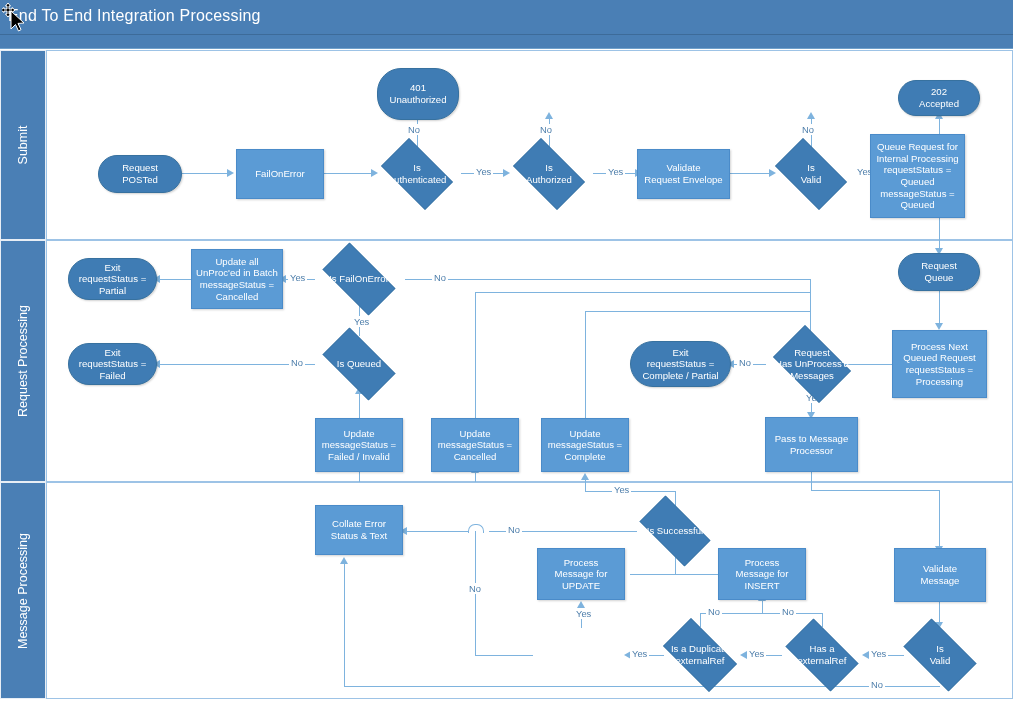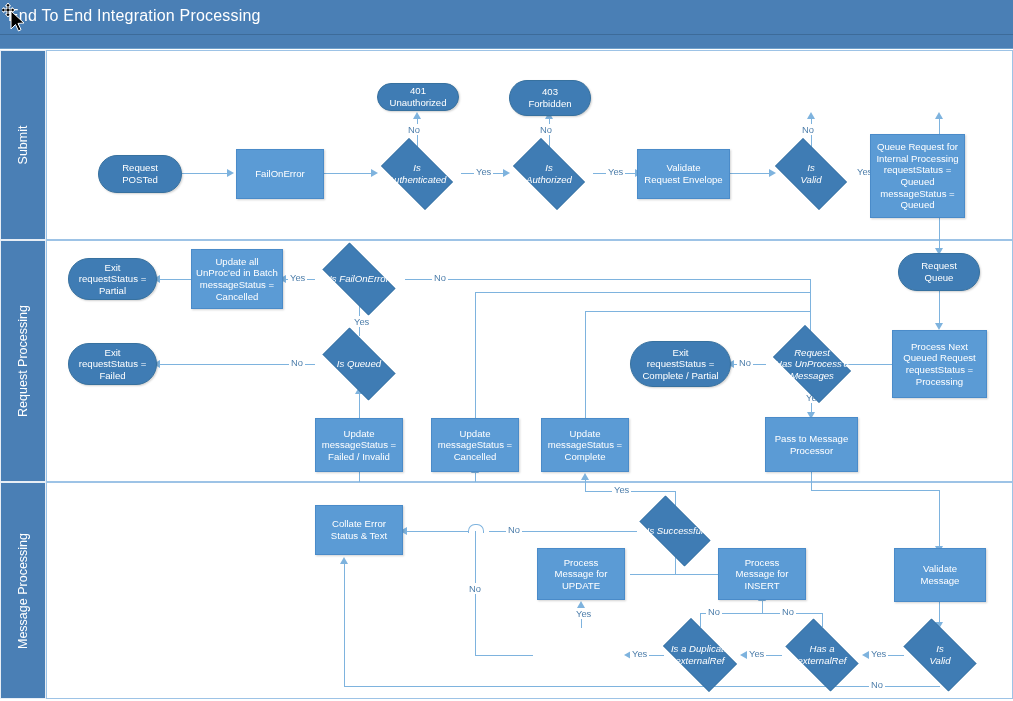--- a/index.html
+++ b/index.html
@@ -23,21 +23,21 @@
              border:1px solid #9dc3e6;box-sizing:border-box;}
 
   
   .node{position:absolute;box-sizing:border-box;display:flex;align-items:center;
         justify-content:center;text-align:center;color:#ffffff;font-size:9.6px;
         line-height:11.6px;z-index:5;}
   .proc{background:#5b9bd5;border:1px solid #4a8bc9;
         box-shadow:1px 1px 2px rgba(0,0,0,.18);padding:2px;}
   .term{background:#3f7cb4;border:1px solid #37719f;border-radius:24px;
         box-shadow:1px 1px 2px rgba(0,0,0,.18);padding:2px;}
-  .dec{background:transparent;border:none;box-shadow:none;font-style:italic;}
+  .dec{background:transparent;border:none;box-shadow:none;}
   .dec .dshape{position:absolute;left:0;top:0;width:100%;height:100%;
                background:#3f7cb4;transform:rotate(45deg) scale(.707);z-index:-1;
                border:1px solid #37719f;box-sizing:border-box;}
   .dec .dtxt{position:relative;z-index:2;padding:0 2px;}
 
   
   .h,.v{position:absolute;background:#7eb3de;z-index:1;}
   .h{height:1.4px;}
   .v{width:1.4px;}
   .lbl{position:absolute;font-size:9.4px;color:#4f7fab;background:#ffffff;
@@ -126,47 +126,47 @@
 
   <div class="node proc" style="left:236px;top:149px;width:88px;height:50px">
     <span>FailOnError</span>
     </div>
 
   <div class="node dec" style="left:373px;top:146px;width:88px;height:56px">
     <div class="dshape"></div>
     <span class="dtxt">Is<br>Authenticated</span>
     </div>
 
-  <div class="node term" style="left:377px;top:83px;width:82px;height:28px">
+  <div class="node term" style="left:377px;top:68px;width:82px;height:52px">
     <span>401<br>Unauthorized</span>
     </div>
 
   <div class="node dec" style="left:505px;top:146px;width:88px;height:56px">
     <div class="dshape"></div>
     <span class="dtxt">Is<br>Authorized</span>
     </div>
 
-  <div class="node term" style="left:509px;top:80px;width:82px;height:36px">
-    <span>403<br>Forbidden</span>
-    </div>
 
   <div class="node proc" style="left:637px;top:149px;width:93px;height:50px">
     <span>Validate<br>Request Envelope</span>
     </div>
 
   <div class="node dec" style="left:767px;top:146px;width:88px;height:56px">
     <div class="dshape"></div>
     <span class="dtxt">Is<br>Valid</span>
     </div>
 
 
   <div class="node proc" style="left:870px;top:134px;width:95px;height:84px">
     <span>Queue Request for<br>Internal Processing<br>requestStatus =<br>Queued<br>messageStatus =<br>Queued</span>
     </div>
 
+  <div class="node term" style="left:898px;top:80px;width:82px;height:36px">
+    <span>202<br>Accepted</span>
+    </div>
 
   <div class="v" style="left:939px;top:290px;height:35px"></div>
   <div class="arw dn" style="left:935px;top:323px"></div>
 
   <div class="h" style="left:830px;top:364px;width:62px"></div>
   <div class="arw lf" style="left:826px;top:360px"></div>
 
   <div class="h" style="left:731px;top:364px;width:35px"></div>
   <div class="arw lf" style="left:727px;top:360px"></div>
   <div class="lbl" style="left:737px;top:357px">No</div>

